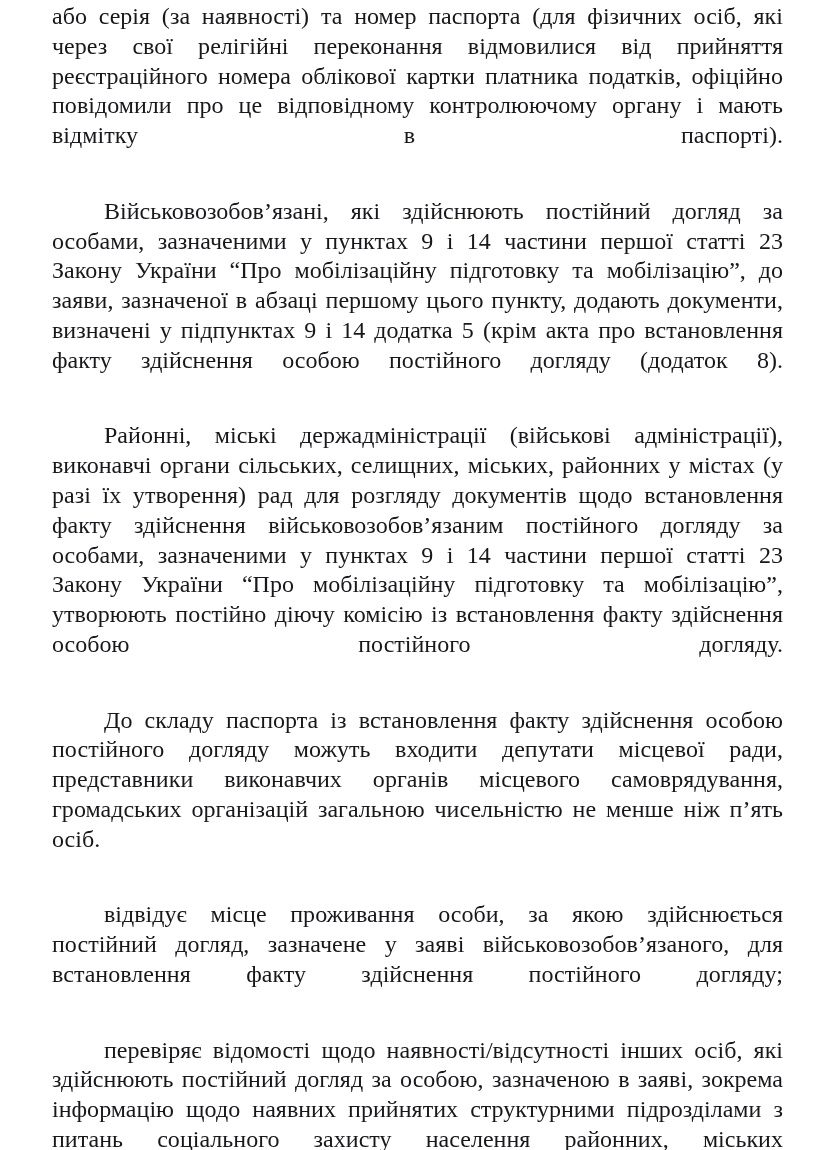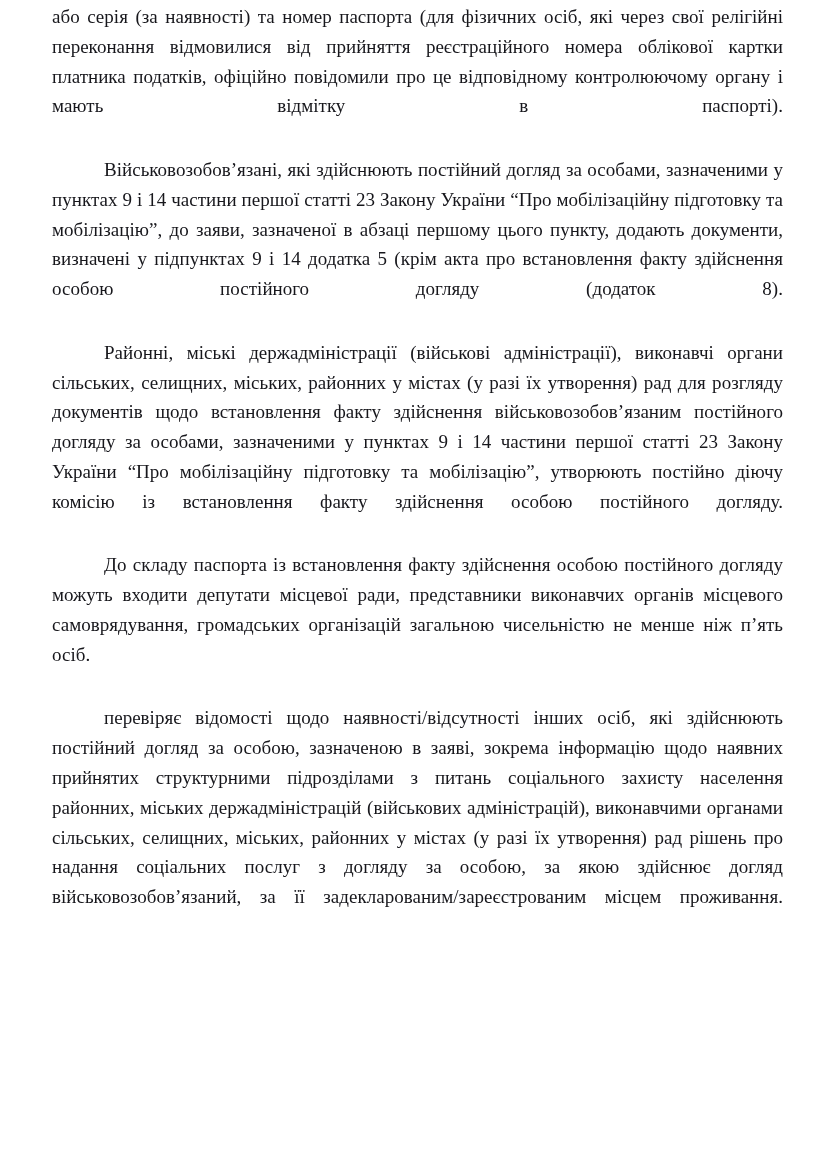--- a/index.html
+++ b/index.html
@@ -29,21 +29,21 @@
     left: 52px;
     top: 2px;
     width: 731px;           
   }
 
   p.para {
     margin: 0;
     padding: 0;
     text-align: justify;
     text-justify: inter-word;
-    font-size: 19px;
+    font-size: 24px;
     line-height: 29.8px;
     letter-spacing: 0.02px;
     word-spacing: 0.1px;
     text-indent: 52px;
     hyphens: none;
     font-family: Liberation Serif, serif;
     -webkit-hyphens: none;
   }
 
   p.para.no-indent {
@@ -52,21 +52,21 @@
 
   
   p.para:after {
     content: "";
     display: inline-block;
     width: 100%;
   }
 
   
   p.para + p.para {
-    margin-top: 4px;
+    margin-top: 16px;
   }
 
   
   #doc-body {
     -webkit-font-smoothing: antialiased;
     text-rendering: optimizeLegibility;
   }
 </style>
 </head>
 <body>
@@ -78,18 +78,19 @@
     <p class="para no-indent">або серія (за наявності) та номер паспорта (для фізичних осіб, які через свої релігійні переконання відмовилися від прийняття реєстраційного номера облікової картки платника податків, офіційно повідомили про це відповідному контролюючому органу і мають відмітку в паспорті).</p>
 
     <p class="para">Військовозобов’язані, які здійснюють постійний догляд за особами, зазначеними у пунктах 9 і 14 частини першої статті 23 Закону України “Про мобілізаційну підготовку та мобілізацію”, до заяви, зазначеної в абзаці першому цього пункту, додають документи, визначені у підпунктах 9 і 14 додатка 5 (крім акта про встановлення факту здійснення особою постійного догляду (додаток 8).</p>
 
     <p class="para">Районні, міські держадміністрації (військові адміністрації), виконавчі органи сільських, селищних, міських, районних у містах (у разі їх утворення) рад для розгляду документів щодо встановлення факту здійснення військовозобов’язаним постійного догляду за особами, зазначеними у пунктах 9 і 14 частини першої статті 23 Закону України “Про мобілізаційну підготовку та мобілізацію”, утворюють постійно діючу комісію із встановлення факту здійснення особою постійного догляду.</p>
 
 
     <p class="para">До складу паспорта із встановлення факту здійснення особою постійного догляду можуть входити депутати місцевої ради, представники виконавчих органів місцевого самоврядування, громадських організацій загальною чисельністю не менше ніж п’ять осіб.</p>
 
 
+    <p class="para">відвідує місце проживання особи, за якою здійснюється постійний догляд, зазначене у заяві військовозобов’язаного, для встановлення факту здійснення постійного догляду;</p>
 
     <p class="para">перевіряє відомості щодо наявності/відсутності інших осіб, які здійснюють постійний догляд за особою, зазначеною в заяві, зокрема інформацію щодо наявних прийнятих структурними підрозділами з питань соціального захисту населення районних, міських держадміністрацій (військових адміністрацій), виконавчими органами сільських, селищних, міських, районних у містах (у разі їх утворення) рад рішень про надання соціальних послуг з догляду за особою, за якою здійснює догляд військовозобов’язаний, за її задекларованим/зареєстрованим місцем проживання.</p>
 
   </div>
 
 </div>
 
 </body></html>

